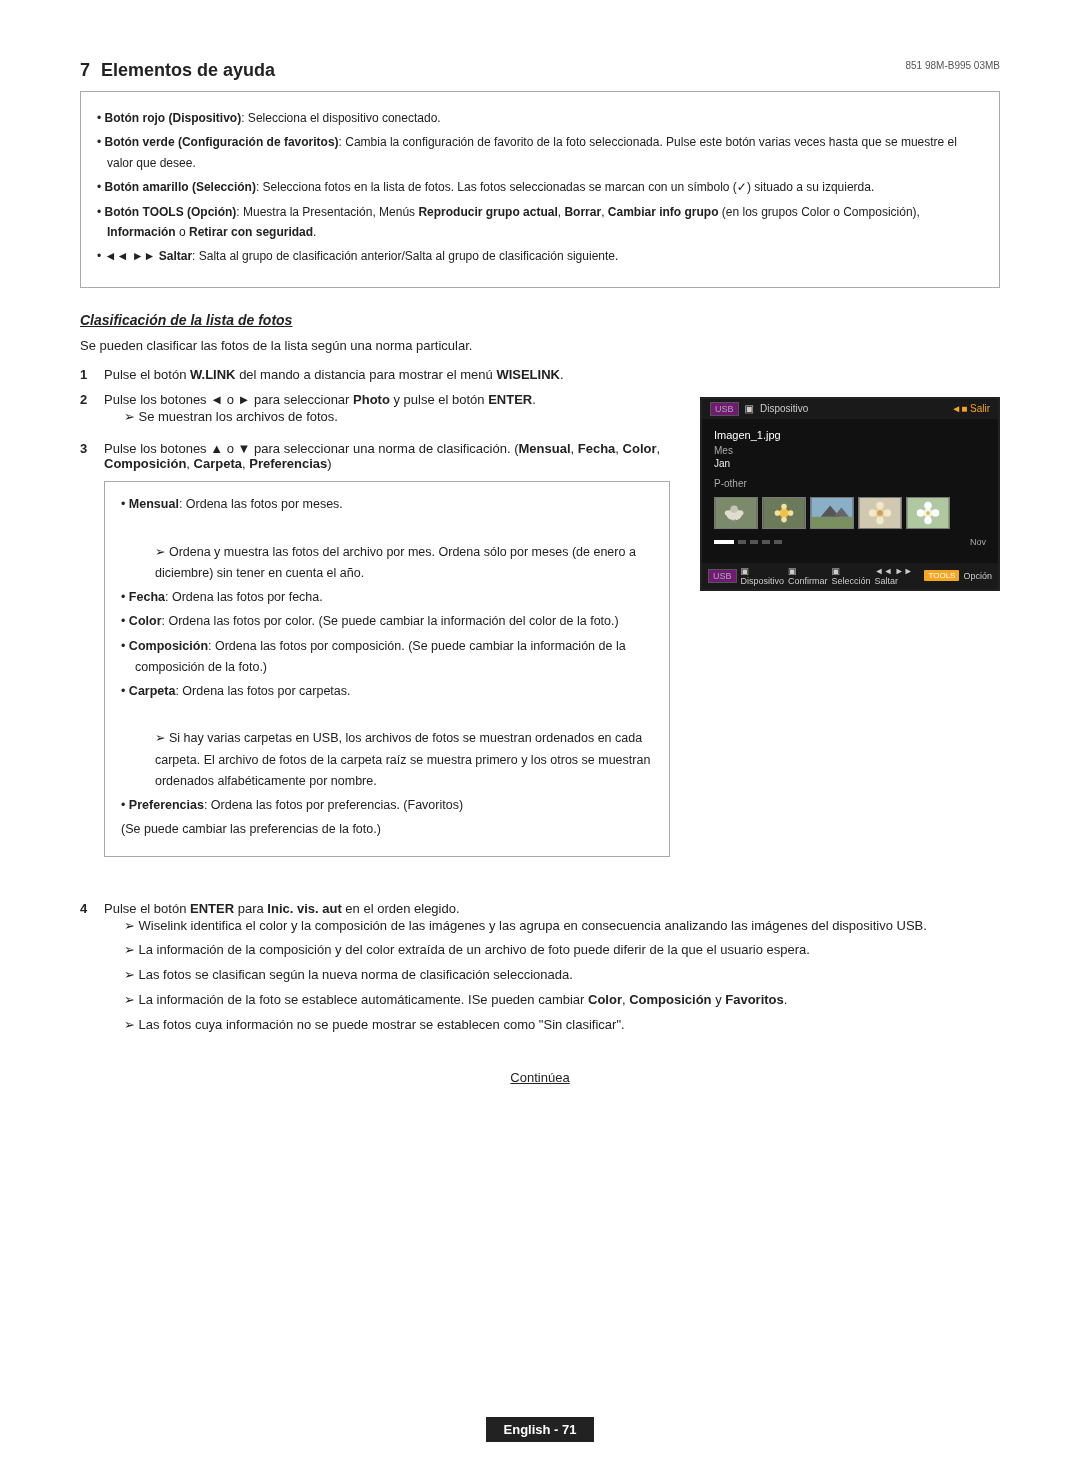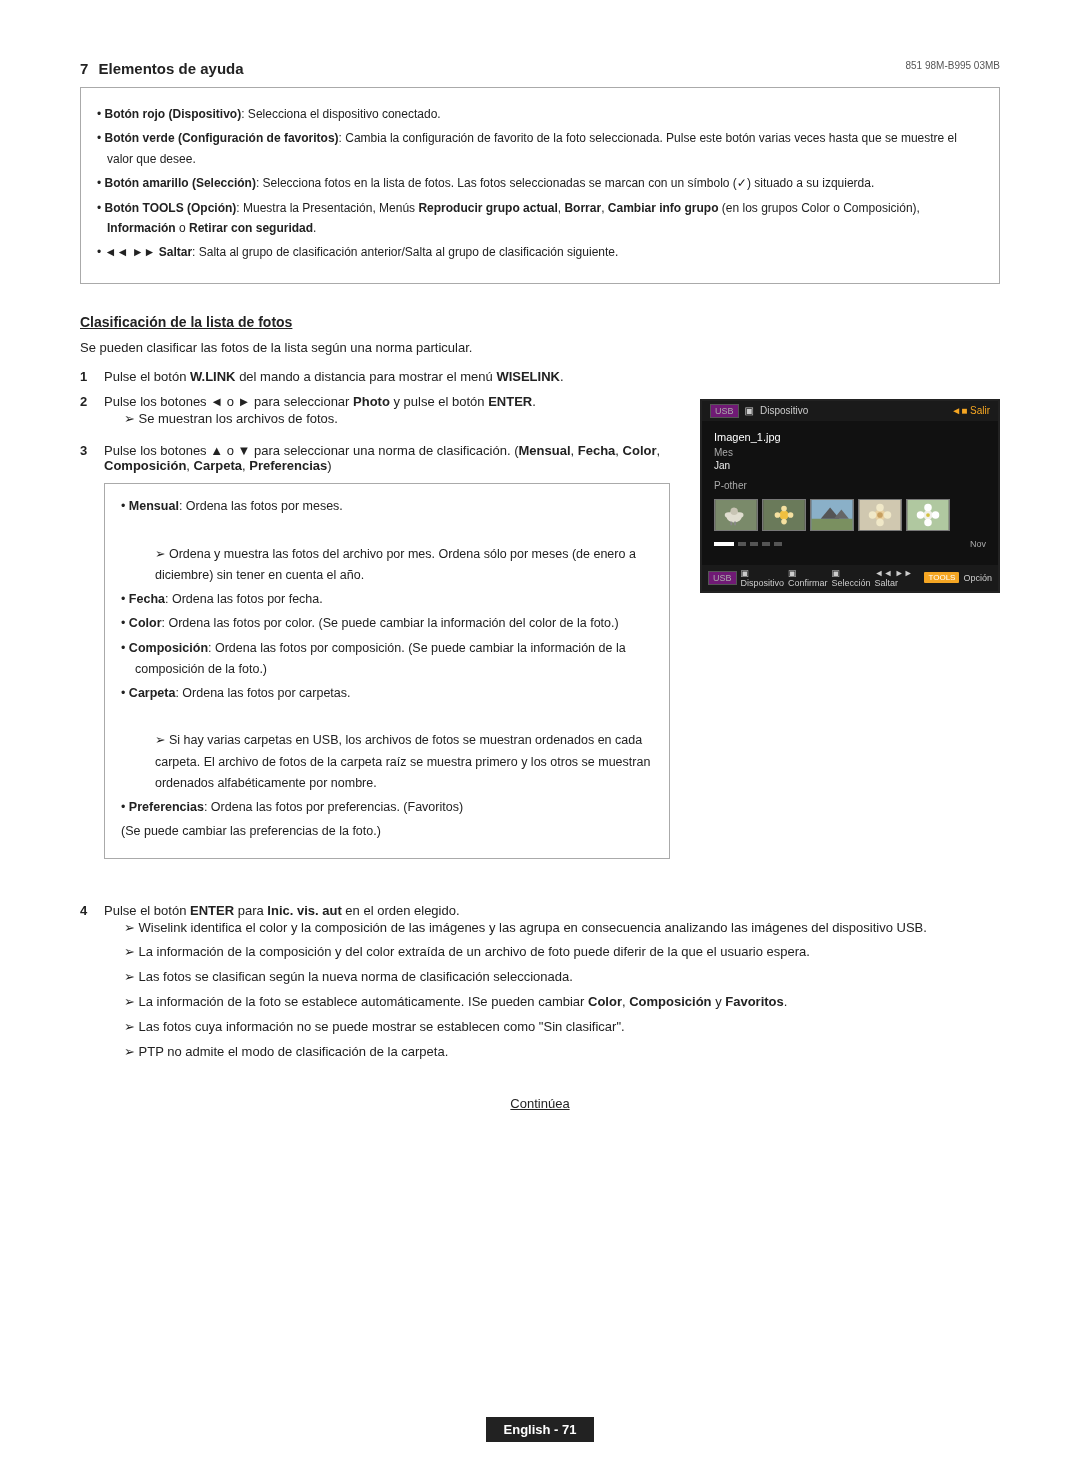--- a/index.html
+++ b/index.html
@@ -12,21 +12,21 @@
       color: #222;
       position: relative;
     }
     .page {
       width: 1080px;
       min-height: 1482px;
       padding: 60px 80px 60px 80px;
       position: relative;
     }
     .section-header {
-      font-size: 15px;
+      font-size: 18px;
       font-weight: bold;
       margin-bottom: 10px;
     }
     .section-number {
       margin-right: 6px;
     }
     .info-box {
       border: 1px solid #aaa;
       padding: 16px 16px;
       margin-bottom: 18px;
@@ -43,21 +43,22 @@
       text-indent: -10px;
     }
     .info-box ul li::before {
       content: "• ";
     }
     .bold { font-weight: bold; }
     .subsection-title {
       font-size: 14px;
       font-weight: bold;
       text-decoration: underline;
-      margin: 30px 0 8px 0;
+      margin: 24px 0 8px 0;
+      font-style: italic;
     }
     .main-text {
       font-size: 13px;
       margin-bottom: 10px;
       line-height: 1.6;
     }
     .step {
       margin-bottom: 14px;
     }
     .arrow-item {
@@ -429,21 +430,20 @@
 
     <div class="step-row" style="margin-top:16px;">
       <div class="step-num-col">4</div>
       <div class="step-content-col">
         <span>Pulse el botón <span class="bold">ENTER</span> para <span class="bold">Inic. vis. aut</span> en el orden elegido.</span>
         <div class="arrow-item">Wiselink identifica el color y la composición de las imágenes y las agrupa en consecuencia analizando las imágenes del dispositivo USB.</div>
         <div class="arrow-item">La información de la composición y del color extraída de un archivo de foto puede diferir de la que el usuario espera.</div>
         <div class="arrow-item">Las fotos se clasifican según la nueva norma de clasificación seleccionada.</div>
         <div class="arrow-item">La información de la foto se establece automáticamente. ISe pueden cambiar <span class="bold">Color</span>, <span class="bold">Composición</span> y <span class="bold">Favoritos</span>.</div>
         <div class="arrow-item">Las fotos cuya información no se puede mostrar se establecen como "Sin clasificar".</div>
-        <div class="arrow-item">PTP no admite el modo de clasificación de la carpeta.</div>
       </div>
     </div>
 
     <div class="continuea">
       <span>Continúea</span>
     </div>
 
   </div>
 
   <div class="footer">

